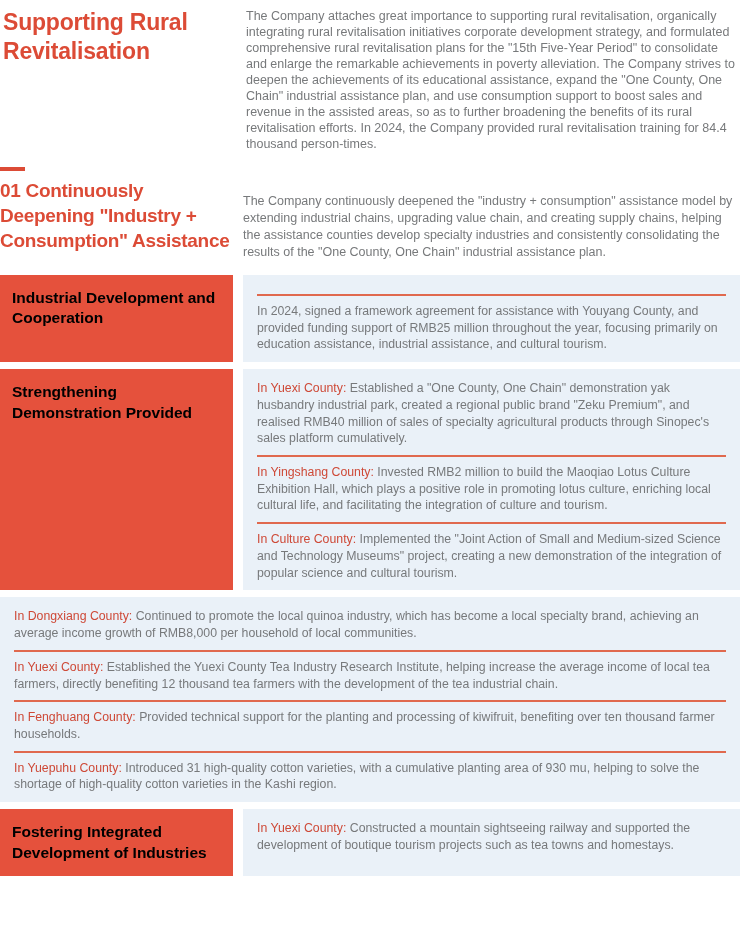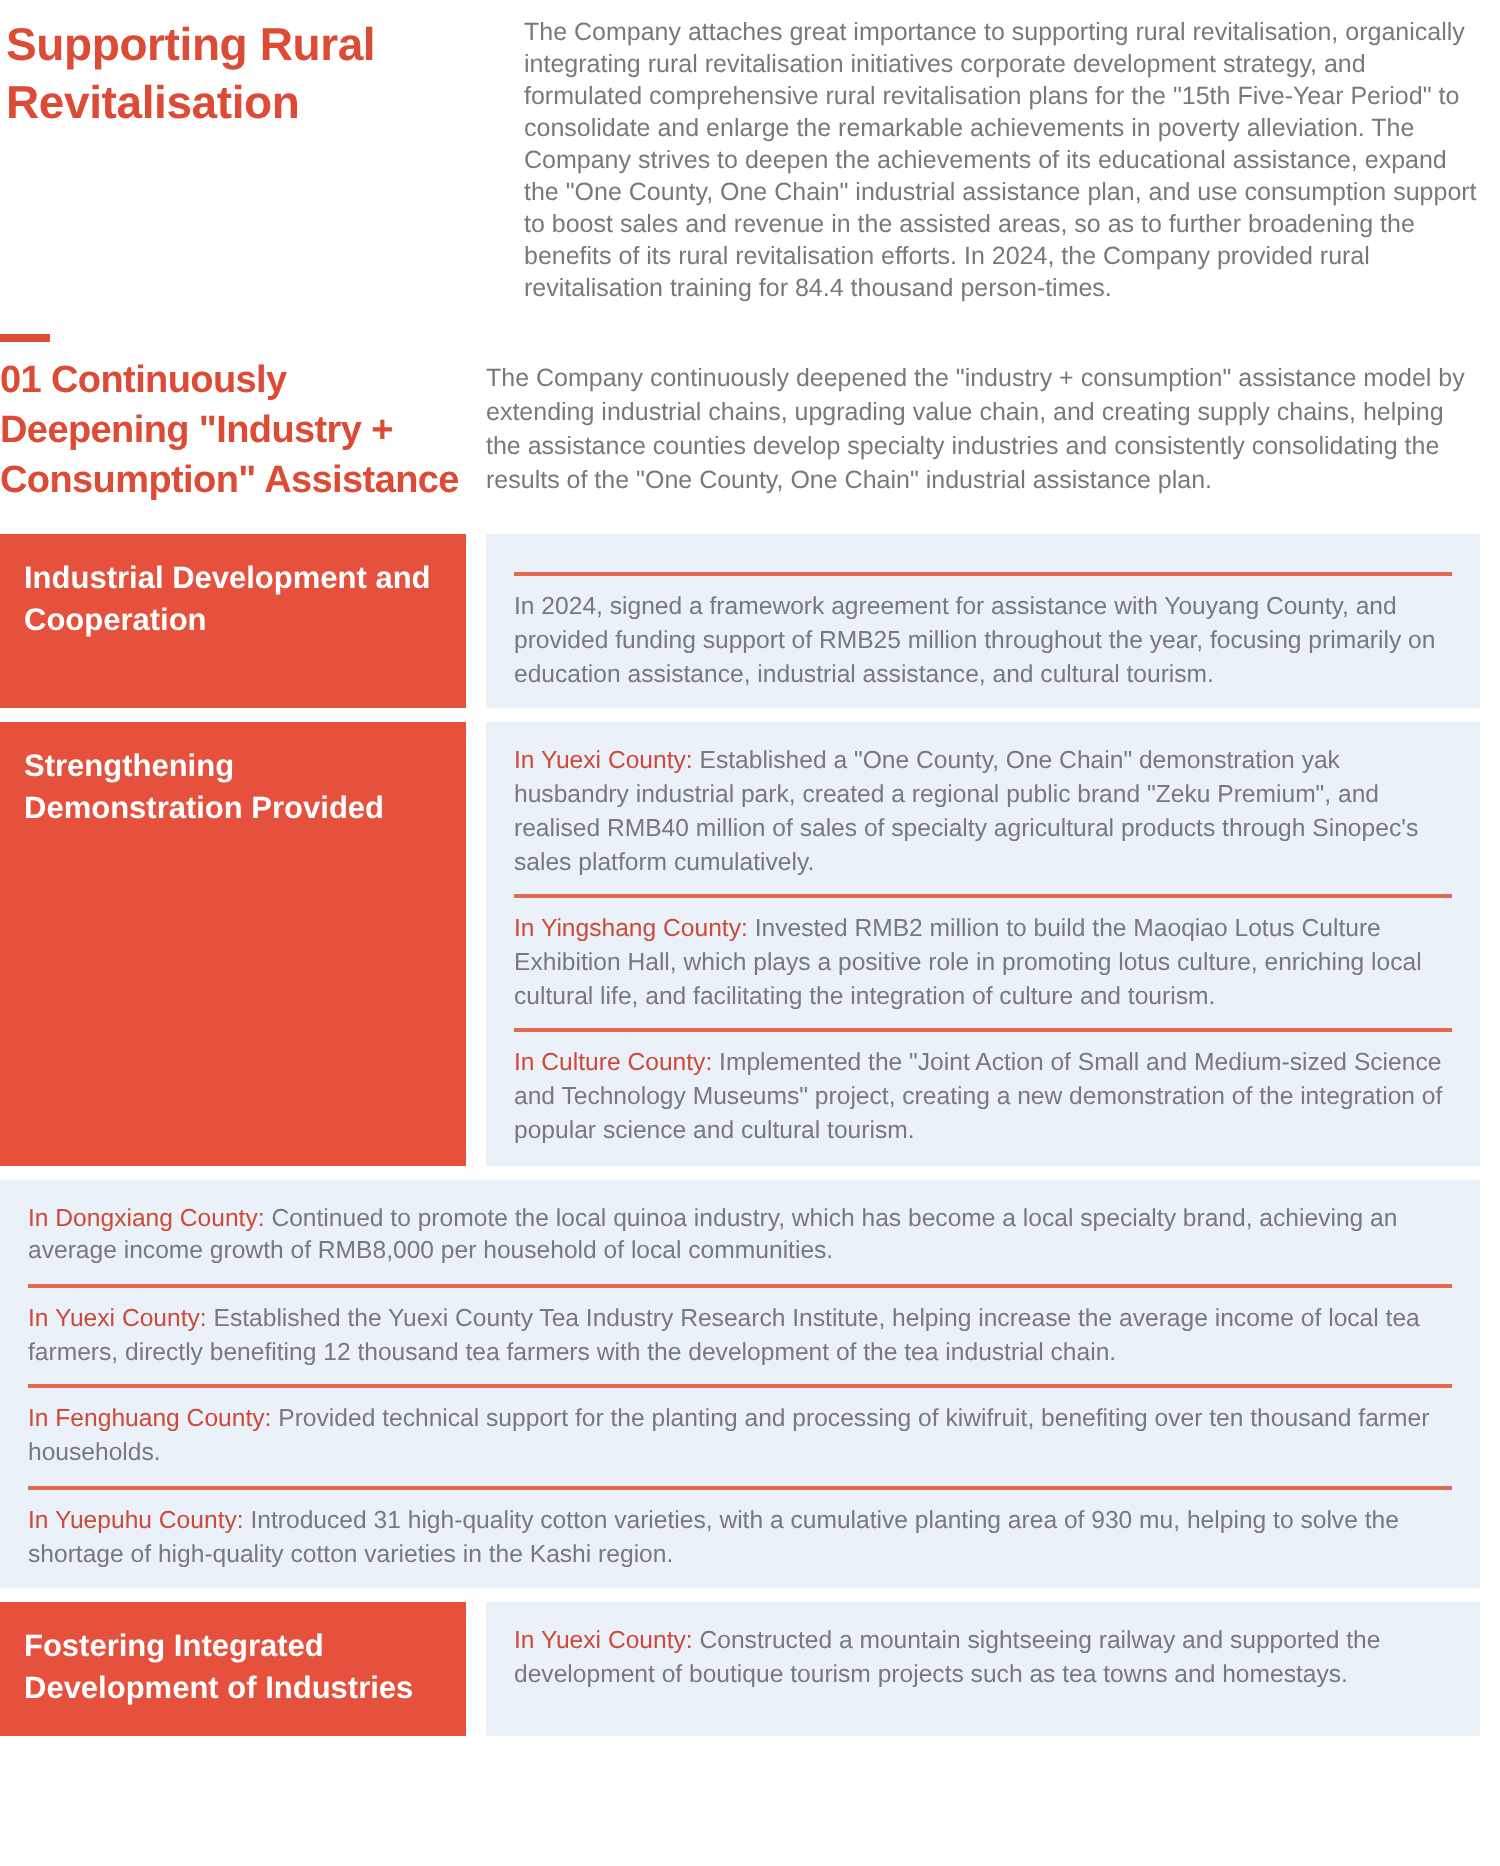--- a/index.html
+++ b/index.html
@@ -21,21 +21,21 @@
     width:750px;
     height:933px;
     overflow:hidden;
     background:#ffffff;
   }
   
   .header{
     display:grid;
     grid-template-columns:243px 1fr;
     padding:8px 8px 0 3px;
-    column-gap:16px;
+    column-gap:0;
   }
   .page-title{
     color:var(--accent-red);
     font-size:23px;
     font-weight:bold;
     line-height:1.25;
     letter-spacing:-0.2px;
     padding-right:20px;
   }
   .intro{
@@ -61,38 +61,38 @@
     margin:2px 0 7px 0;
   }
   .section-heading{
     color:var(--accent-red);
     font-size:19px;
     font-weight:bold;
     line-height:1.32;
     letter-spacing:-0.3px;
     padding-right:4px;
   }
-  .section-head .intro{margin-top:16px;}
+  .section-head .intro{margin-top:28px;}
   
   .rows{
     display:flex;
     flex-direction:column;
     gap:7px;
     margin-top:14px;
     padding-right:10px;
   }
   .row{
     display:flex;
     gap:10px;
     align-items:stretch;
   }
   .row-title{
     flex:0 0 233px;
     background:var(--block-red);
-    color:#ffffff;
+    color:#000000;
     font-size:15.5px;
     font-weight:bold;
     line-height:1.32;
     padding:13px 12px;
   }
   .row-body{
     flex:1;
     background:var(--panel-blue);
     padding:11px 14px 9px 14px;
   }

